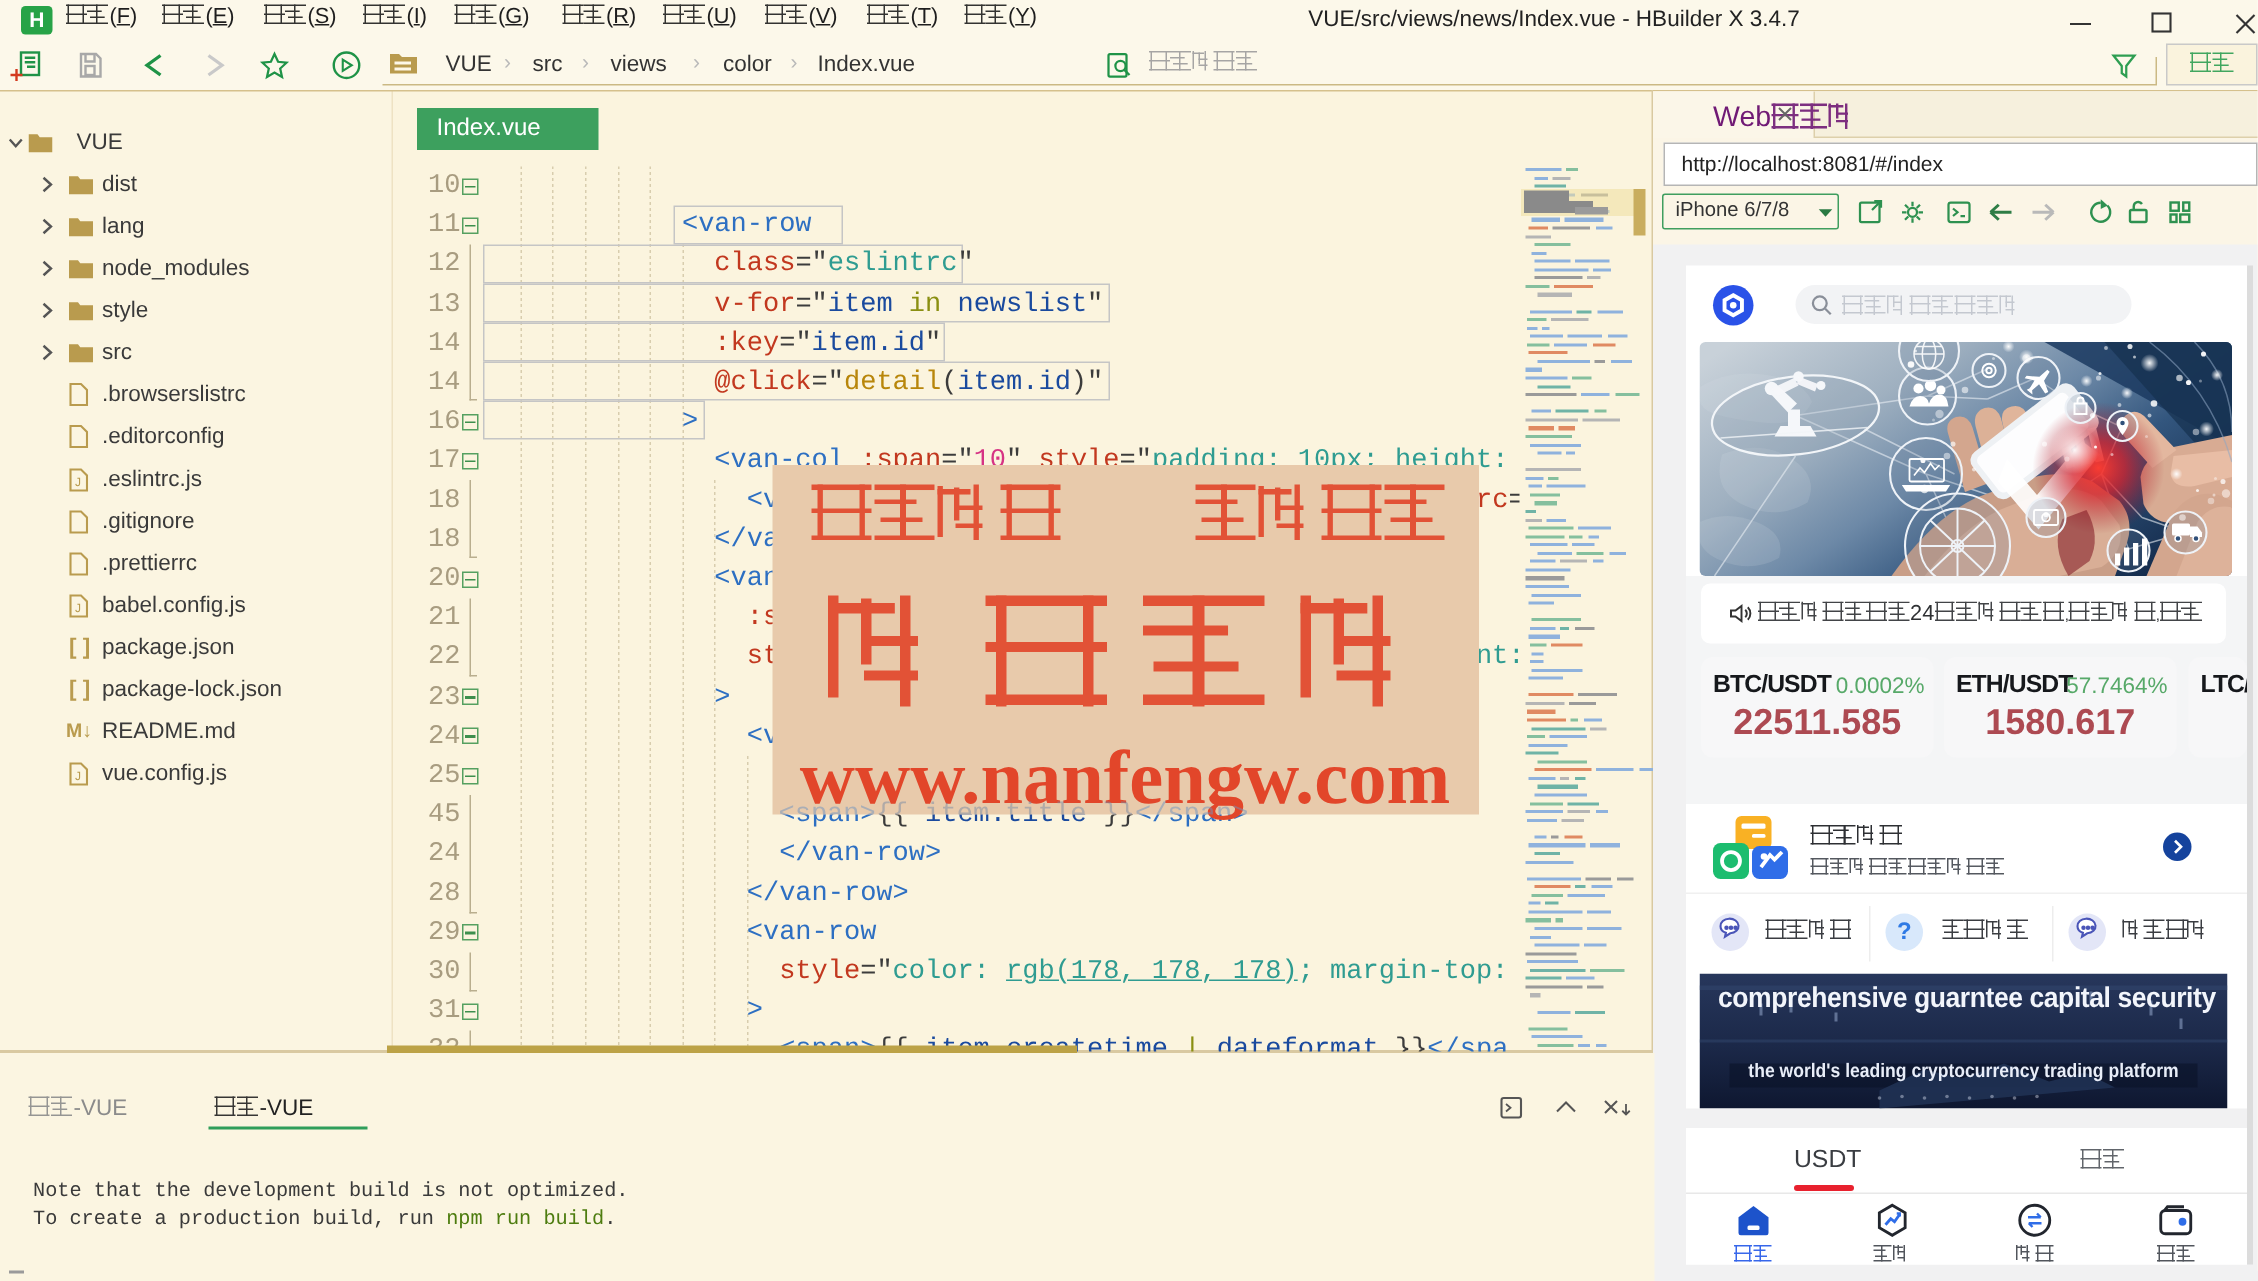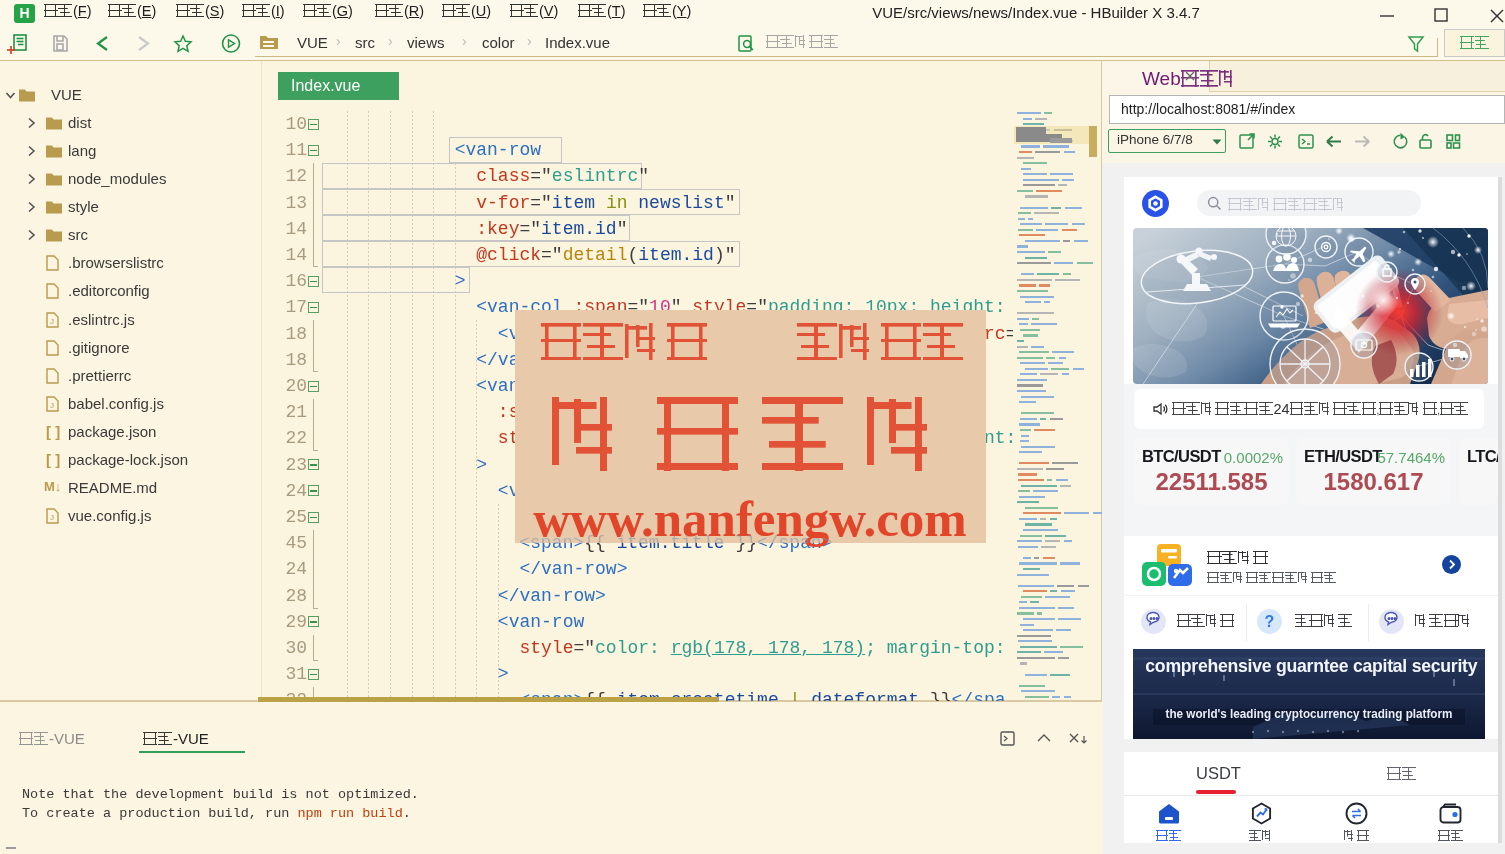--- a/index.html
+++ b/index.html
@@ -828,13 +828,13 @@
 <div class="ab" style="left:143px;top:730px;font-size:15px;color:#222"><i class="c"></i><i class="d"></i>-VUE</div>
 <div class="ab" style="left:139px;top:751px;width:106px;height:2px;background:#2f9e5a"></div>
 <svg class="ab" style="left:1000px;top:730px" width="90" height="17" viewBox="0 0 90 17" fill="none" stroke="#555" stroke-width="1.4">
     <rect x="1" y="2" width="13" height="13" rx="1.5"></rect>
     <path d="M4 6l3 2.5L4 11" stroke-width="1.2"></path>
     <path d="M38 11 L44 5 L50 11"></path>
     <path d="M70 4l8 8M78 4l-8 8"></path>
     <path d="M84 6v7m-2.5-2.5L84 13l2.5-2.5" stroke-width="1.2"></path>
   </svg>
 <div class="ab mono" style="left:22px;top:786px;font-size:13.5px;line-height:18.5px;color:#3a3a3a;white-space:pre">Note that the development build is not optimized.
-To create a production build, run <span style="color:#c2410c">npm run build</span>.</div>
+To create a production build, run <span style="color:#4d7c0f">npm run build</span>.</div>
 <div class="ab" style="left:6px;top:847px;width:10px;height:2px;background:#9a9a9a"></div>
 </body></html>

